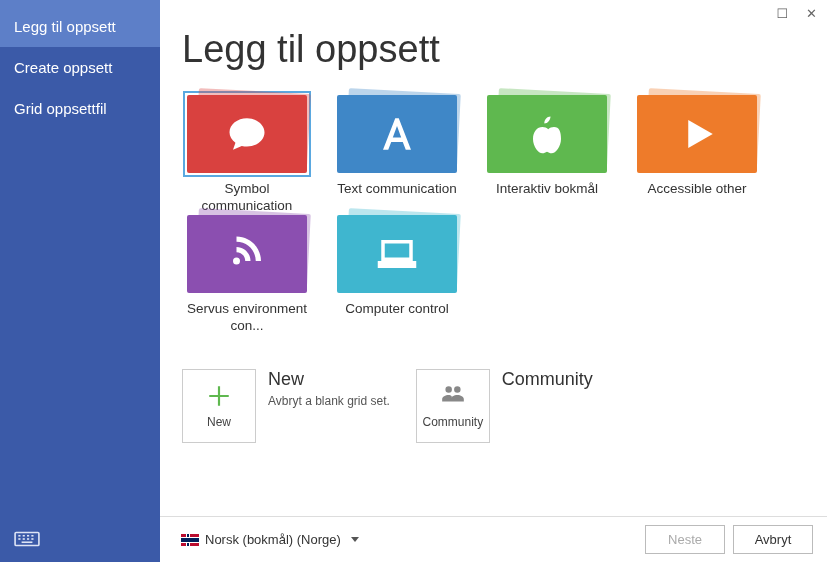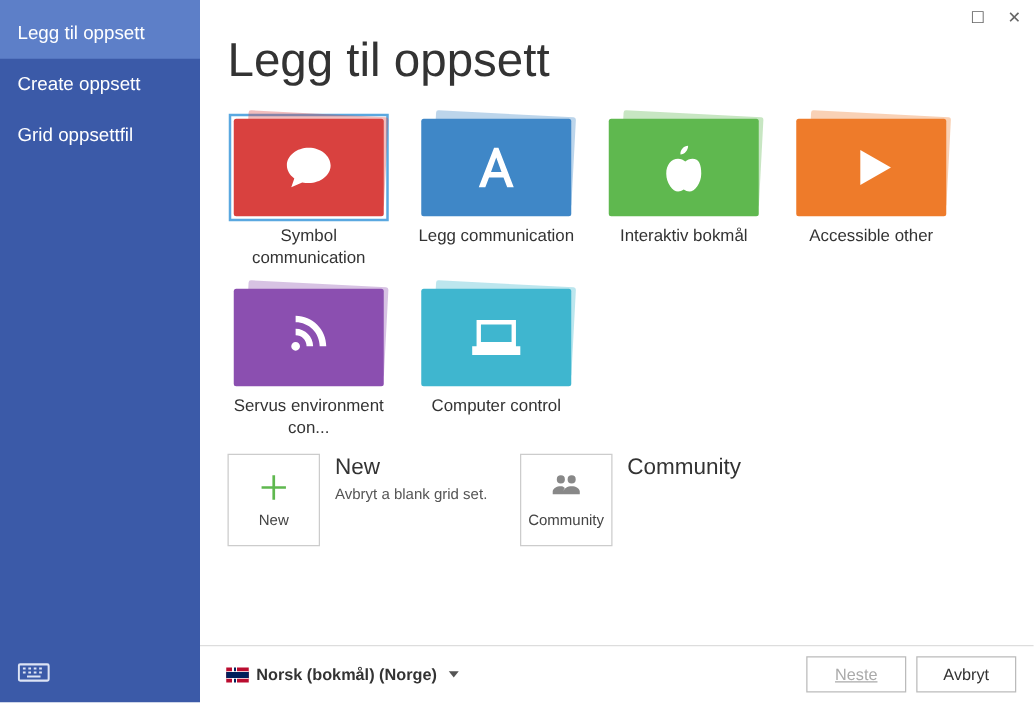--- a/index.html
+++ b/index.html
@@ -57,22 +57,22 @@
   }
   .page-title {
     font-size: 38px;
     font-weight: 300;
     color: #333;
     margin-bottom: 24px;
   }
   .tiles {
     display: flex;
     flex-wrap: wrap;
-    gap: 16px 20px;
-    margin-bottom: 12px;
+    gap: 0 20px;
+    margin-bottom: 34px;
   }
   .tile {
     width: 130px;
     text-align: center;
     cursor: pointer;
   }
   .tile.selected .tile-card {
     outline: 2px solid #5aa8e0;
     outline-offset: 2px;
   }
@@ -144,21 +144,20 @@
   }
   .lang-select {
     display: flex;
     align-items: center;
     gap: 6px;
     font-size: 13px;
     color: #333;
     cursor: pointer;
     padding: 4px 6px;
     border: 1px solid transparent;
-    font-weight: bold;
   }
   .flag {
     width: 18px; height: 12px;
     background: linear-gradient(to right,
       #ba0c2f 0 27%, #fff 27% 33%, #00205b 33% 44%, #fff 44% 50%, #ba0c2f 50% 100%);
     position: relative;
   }
   .flag::before {
     content: "";
     position: absolute;
@@ -169,21 +168,21 @@
   .btn {
     min-width: 80px;
     padding: 6px 14px;
     border: 1px solid #bbb;
     background: #fff;
     font-size: 13px;
     cursor: pointer;
     color: #333;
     text-align: center;
   }
-  .btn.disabled { color: #aaa; cursor: default; text-decoration: underline; }
+  .btn.disabled { color: #aaa; cursor: default; }
   .caret-down {
     display:inline-block; width:0;height:0;
     border-left:4px solid transparent;
     border-right:4px solid transparent;
     border-top:5px solid #555;
     margin-left:4px;
   }
 </style>
 </head>
 <body>
@@ -240,21 +239,21 @@
 
       <div class="tile">
         <div class="tile-card">
           <div class="tile-shadow" style="background:#3f87c7"></div>
           <div class="tile-front" style="background:#3f87c7">
             <svg viewBox="0 0 24 24">
                 <path d="M11 3h2l7 18h-3l-1.7-4.4H8.7L7 21H4L11 3zm1 4.4L9.6 14h4.8L12 7.4z"></path>
               </svg>
           </div>
         </div>
-        <div class="tile-label">Legg communication</div>
+        <div class="tile-label">Text communication</div>
       </div>
 
       <div class="tile">
         <div class="tile-card">
           <div class="tile-shadow" style="background:#5fb84f"></div>
           <div class="tile-front" style="background:#5fb84f">
             <svg viewBox="0 0 24 24">
                 <path d="M16 8c-1.3 0-2.5.5-3.3 1.3C11.9 8.5 10.7 8 9.4 8 6.4 8 4 10.6 4 14.8 4 19 7 23 9.4 23c.9 0 1.8-.4 2.6-.9.8.5 1.7.9 2.6.9 2.4 0 5.4-4 5.4-8.2C20 10.6 19 8 16 8zM14 2c0 2-1.6 4-3.5 4C10.3 4 12 2 14 2z"></path>
               </svg>
           </div>

